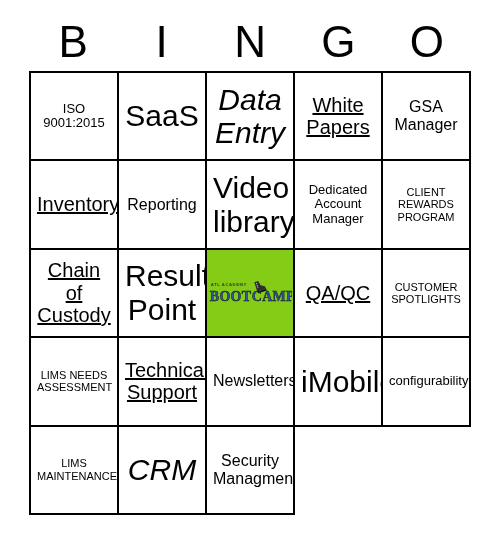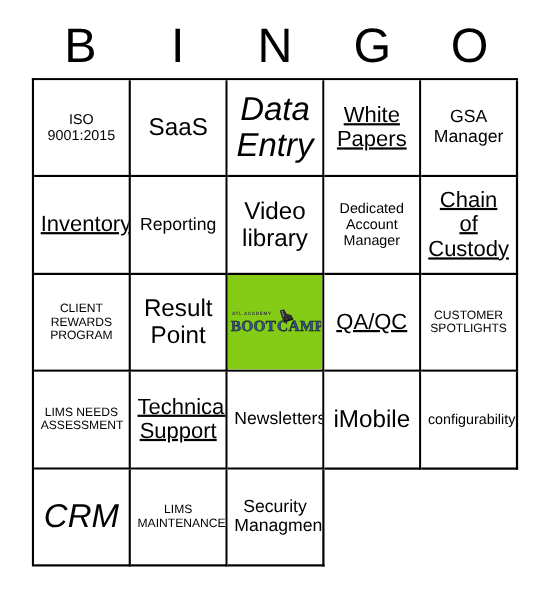--- a/index.html
+++ b/index.html
@@ -69,21 +69,21 @@
     overflow: hidden;
     background: #ffffff;
   }
   .cell-text {
     display: block;
     width: 100%;
     line-height: 1.12;
   }
   
   .fs-xxl .cell-text { font-size: 30px; font-style: italic; }
-  .fs-xl  .cell-text { font-size: 22px; }
+  .fs-xl  .cell-text { font-size: 30px; }
   .fs-lg  .cell-text { font-size: 20px; text-decoration: underline; }
   .fs-md  .cell-text { font-size: 16px; }
   .fs-sm  .cell-text { font-size: 13px; }
   .fs-xs  .cell-text { font-size: 11px; }
   
   .logo-cell { padding: 0; }
   #bootcamp-logo {
     width: 100%;
     height: 100%;
     display: flex;
@@ -127,25 +127,25 @@
       </div>
       <div class="bingo-cell fs-md">
         <span class="cell-text">Reporting</span>
       </div>
       <div class="bingo-cell fs-xl">
         <span class="cell-text">Video library</span>
       </div>
       <div class="bingo-cell fs-sm">
         <span class="cell-text">Dedicated Account Manager</span>
       </div>
+      <div class="bingo-cell fs-xs">
+        <span class="cell-text">CLIENT REWARDS PROGRAM</span>
+      </div>
       <div class="bingo-cell fs-lg">
         <span class="cell-text">Chain of Custody</span>
-      </div>
-      <div class="bingo-cell fs-xs">
-        <span class="cell-text">CLIENT REWARDS PROGRAM</span>
       </div>
       <div class="bingo-cell fs-xl">
         <span class="cell-text">Result Point</span>
       </div>
       <div class="bingo-cell fs-md logo-cell">
         <div id="bootcamp-logo">
           <svg viewBox="0 0 180 60" width="84" height="28" xmlns="http://www.w3.org/2000/svg" aria-hidden="true">
             <text x="6" y="16" font-family="Liberation Sans, sans-serif" font-size="9" font-weight="bold" fill="#3a3a3a" letter-spacing="1.2">ATL ACADEMY</text>
             <g transform="translate(96,4) rotate(-18)">
               <path d="M2 4 L11 4 L13 14 L21 19 L22 25 L2 25 Z" fill="#2f2f2f"></path>
@@ -173,24 +173,24 @@
       </div>
       <div class="bingo-cell fs-md">
         <span class="cell-text">Newsletters</span>
       </div>
       <div class="bingo-cell fs-xl">
         <span class="cell-text">iMobile</span>
       </div>
       <div class="bingo-cell fs-sm">
         <span class="cell-text">configurability</span>
       </div>
+      <div class="bingo-cell fs-xs">
+        <span class="cell-text">LIMS MAINTENANCE</span>
+      </div>
       <div class="bingo-cell fs-xxl">
         <span class="cell-text">CRM</span>
-      </div>
-      <div class="bingo-cell fs-xs">
-        <span class="cell-text">LIMS MAINTENANCE</span>
       </div>
       <div class="bingo-cell fs-md">
         <span class="cell-text">Security Managment</span>
       </div>
     </div>
 
 </div>
 
 </body></html>

